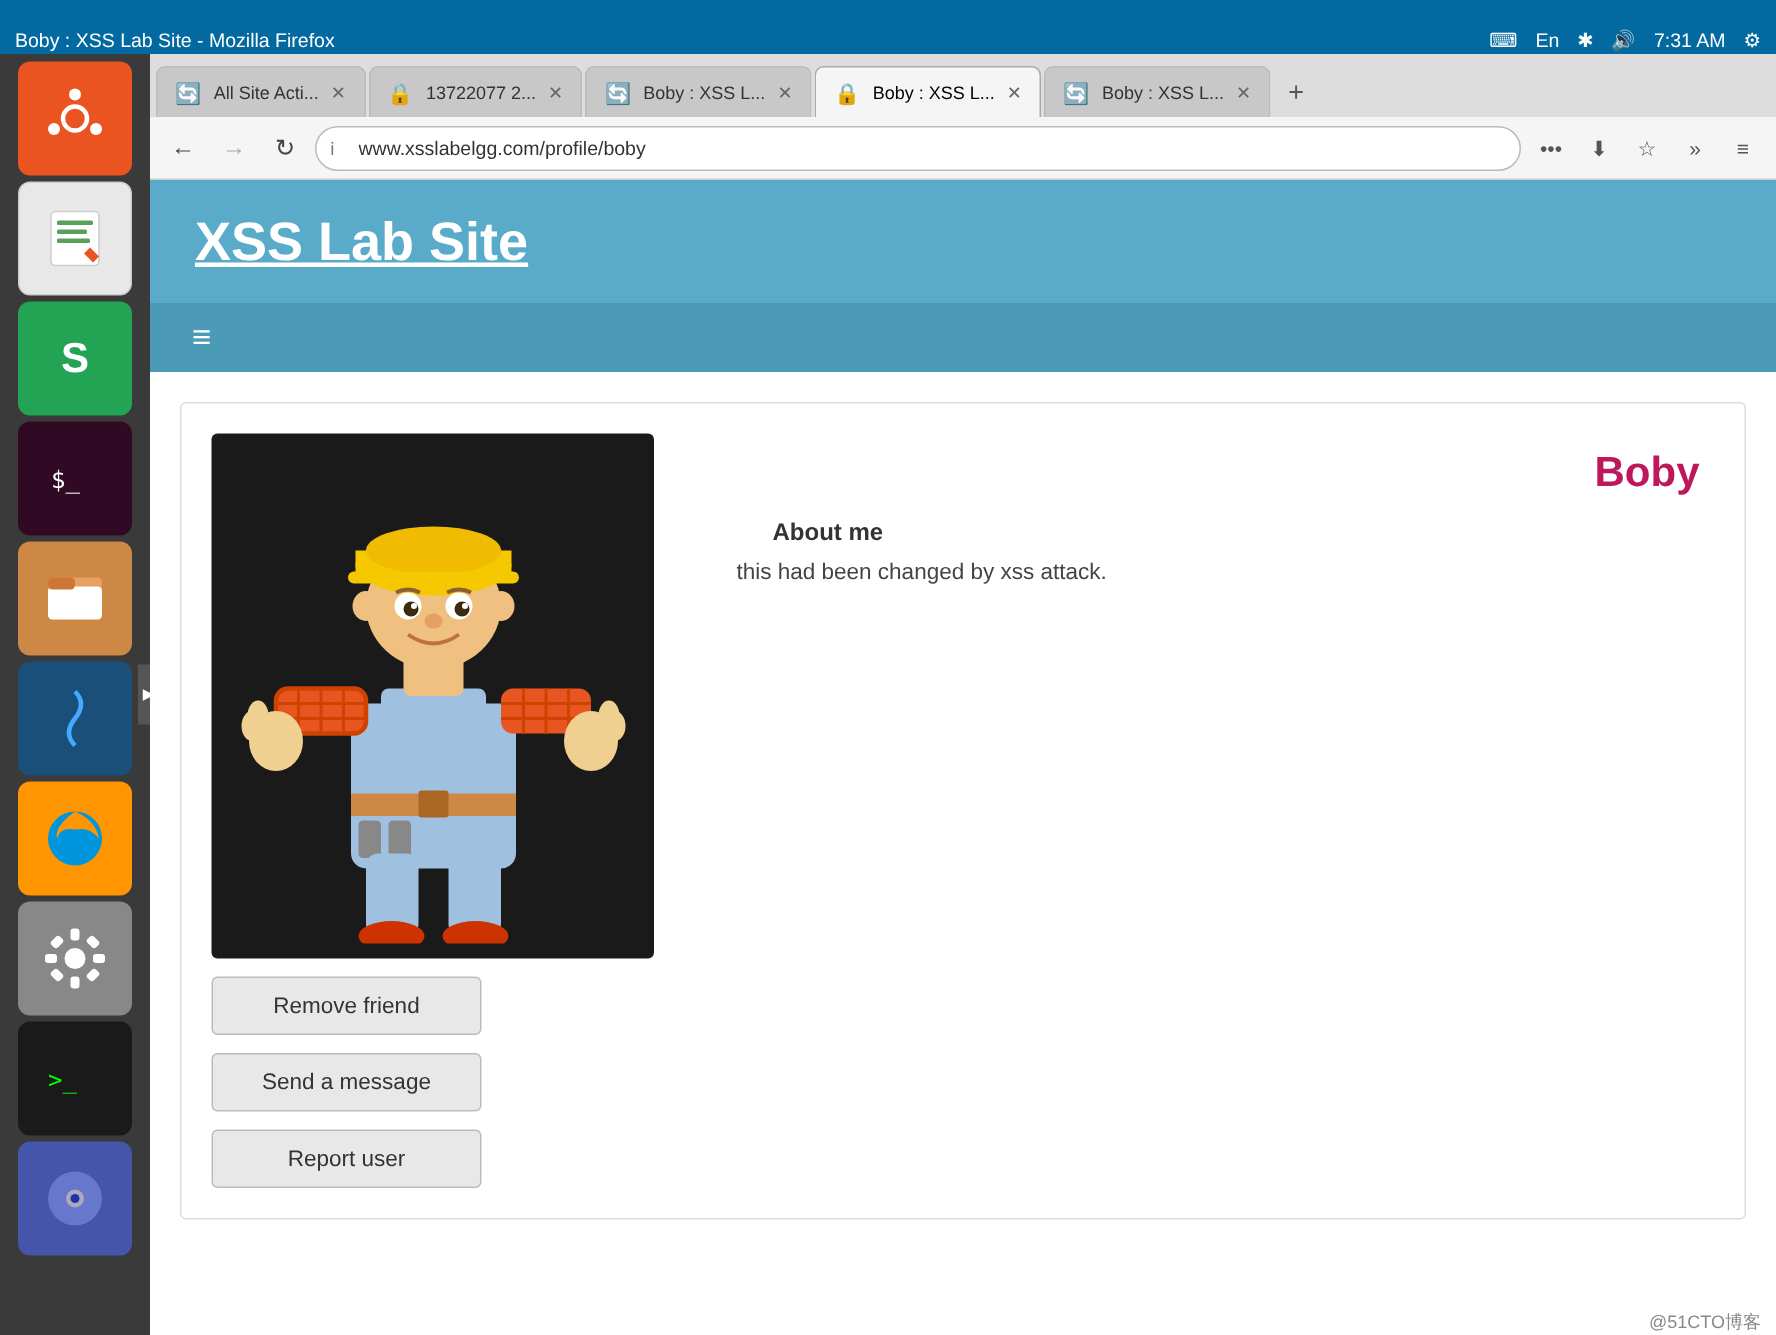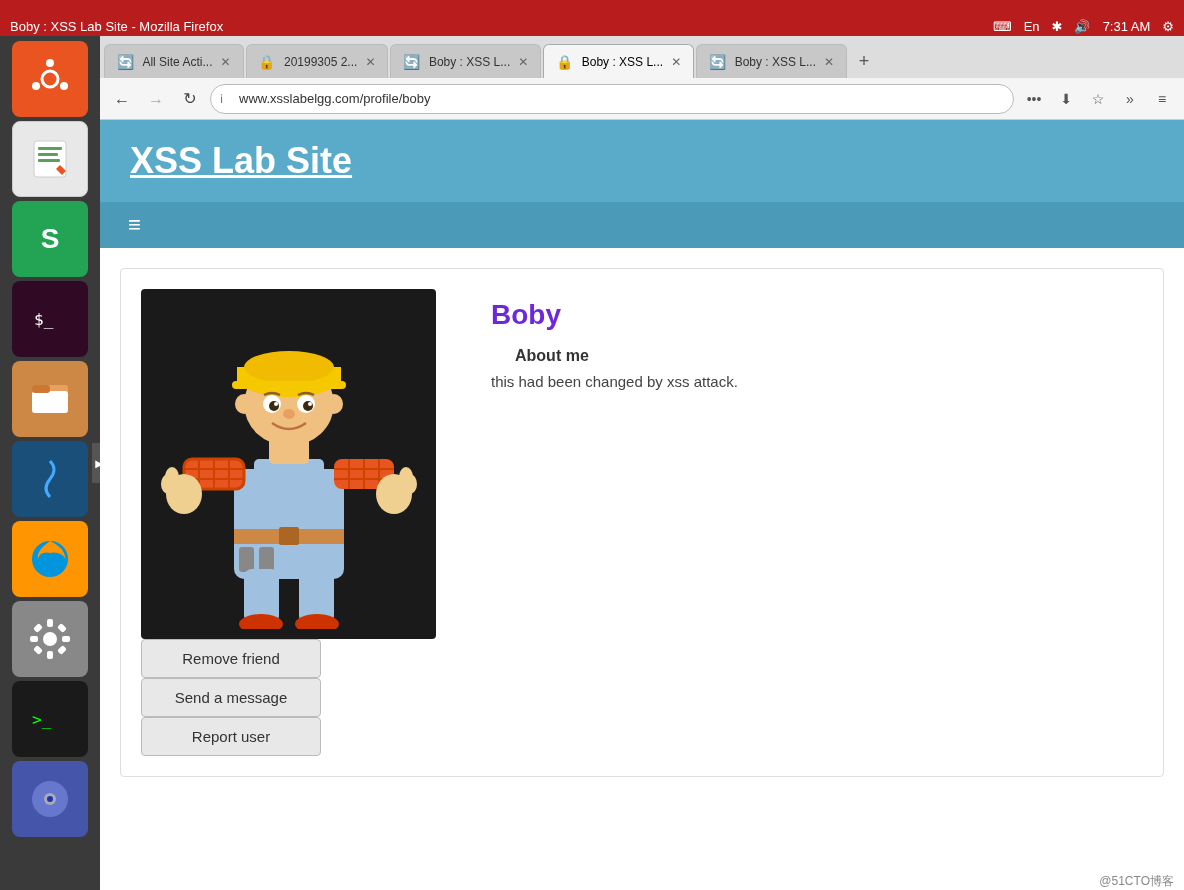--- a/index.html
+++ b/index.html
@@ -1,21 +1,21 @@
 <!DOCTYPE html>
 <html><head>
   <meta charset="utf-8">
   <style>
     * { margin: 0; padding: 0; box-sizing: border-box; }
     body { width: 1184px; height: 890px; overflow: hidden; font-family: Arial, sans-serif; background: #2d2d2d; }
 
     
     .taskbar-top {
       height: 53px;
-      background: #b91c1c;
+      background: #0369a1;
       display: flex;
       align-items: center;
       justify-content: space-between;
       padding: 0 10px;
       color: #fff;
       font-size: 13px;
     }
     .taskbar-title { font-size: 13px; color: #fff; }
     .taskbar-right { display: flex; align-items: center; gap: 12px; font-size: 13px; }
 
@@ -204,21 +204,21 @@
       border-radius: 4px;
       background: #fff;
       display: flex;
       padding: 20px;
       gap: 30px;
     }
     .profile-left {
       display: flex;
       flex-direction: column;
       align-items: flex-start;
-      gap: 0;
+      gap: 12px;
       min-width: 310px;
     }
     .profile-image-placeholder {
       width: 295px;
       height: 350px;
       background: #1a1a1a;
       border-radius: 4px;
       display: flex;
       align-items: center;
       justify-content: center;
@@ -237,22 +237,23 @@
       text-align: center;
     }
 
     .profile-right {
       flex: 1;
       padding: 10px;
     }
     .profile-name {
       font-size: 28px;
       font-weight: bold;
-      color: #6d28d9;
+      color: #be185d;
       margin-bottom: 16px;
+      text-align: right;
     }
     .profile-about-label {
       font-size: 16px;
       font-weight: bold;
       color: #333;
       margin-bottom: 8px;
       margin-left: 24px;
     }
     .profile-about-text {
       font-size: 15px;
@@ -379,21 +380,21 @@
 <div class="browser-area">
 
   <div class="tab-bar">
     <div class="tab">
       <span class="tab-favicon">🔄</span>
       <span class="tab-label">All Site Acti...</span>
       <span class="tab-close">✕</span>
     </div>
     <div class="tab">
       <span class="tab-favicon">🔒</span>
-      <span class="tab-label">20199305 2...</span>
+      <span class="tab-label">13722077 2...</span>
       <span class="tab-close">✕</span>
     </div>
     <div class="tab">
       <span class="tab-favicon">🔄</span>
       <span class="tab-label">Boby : XSS L...</span>
       <span class="tab-close">✕</span>
     </div>
     <div class="tab active">
       <span class="tab-favicon">🔒</span>
       <span class="tab-label">Boby : XSS L...</span>

